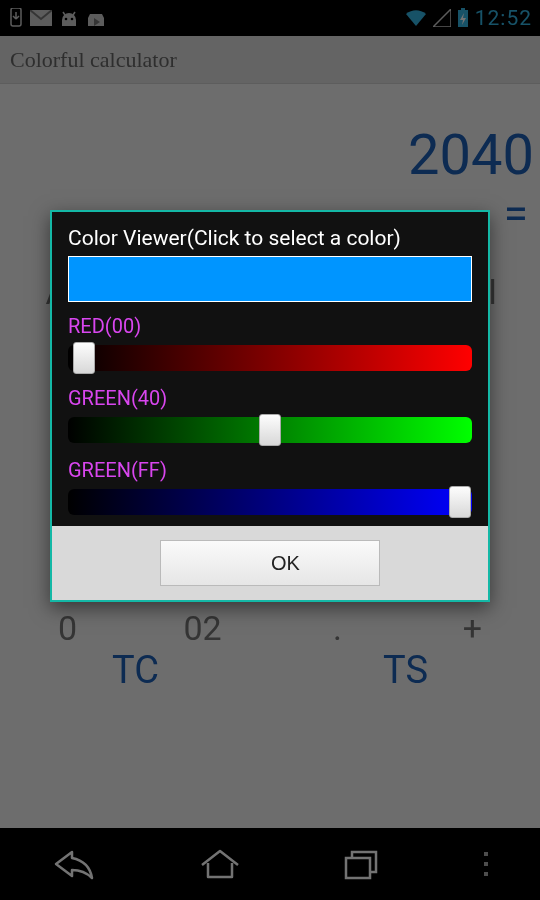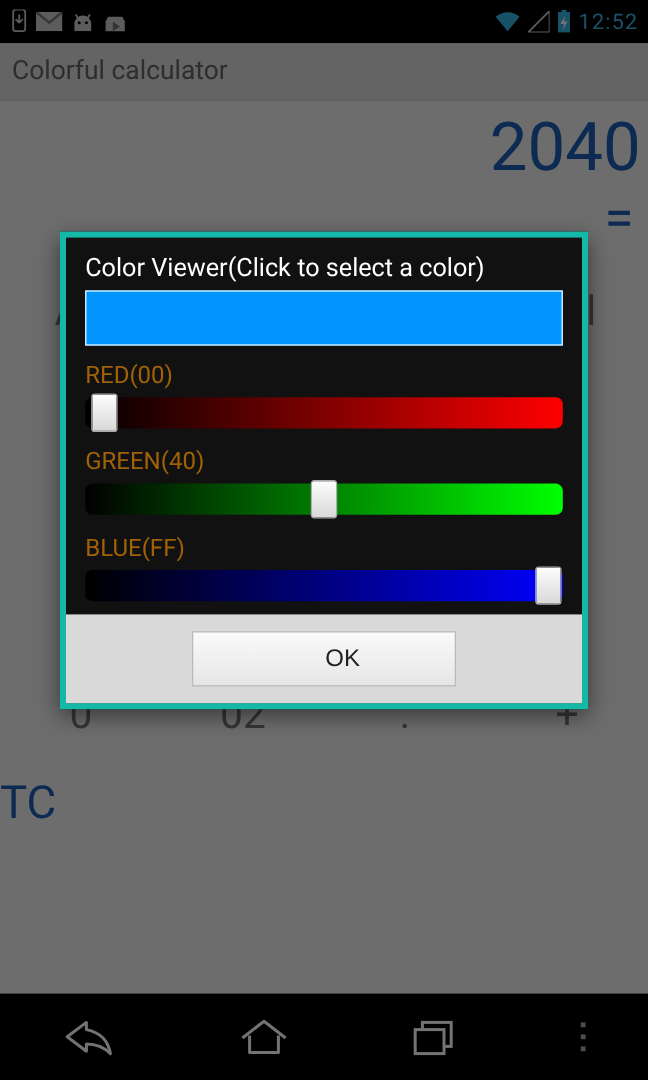--- a/index.html
+++ b/index.html
@@ -5,40 +5,40 @@
   * { margin: 0; padding: 0; box-sizing: border-box; }
   html, body { width: 540px; height: 900px; font-family: Roboto, Arial, sans-serif; overflow: hidden; background: #000; }
   .screen { position: relative; width: 540px; height: 900px; }
 
   
   .app-bg { position: absolute; inset: 0; background: #f2f2f2; }
   .statusbar { height: 36px; background: #000; color: #fff; display: flex; align-items: center; padding: 0 8px; font-size: 18px; }
   .statusbar .left { display: flex; gap: 6px; align-items: center; }
   .statusbar .right { margin-left: auto; display: flex; gap: 6px; align-items: center; }
   .statusbar svg { display: block; }
-  .clock { color: #33b5e5; font-size: 18px; letter-spacing: 1px; }
-  .actionbar { height: 48px; background: #dddddd; color: #666; display: flex; align-items: center; padding: 0 10px; font-size: 22px; border-bottom: 1px solid #cfcfcf; }
-  .calc-display { text-align: right; color: #1e5fb5; font-size: 56px; padding: 6px 6px 0 0; font-weight: 400; }
+  .clock { color: #33b5e5; font-size: 21px; letter-spacing: 1px; }
+  .actionbar { height: 48px; background: #dddddd; color: #666; display: flex; align-items: center; padding: 0 10px; font-size: 22px; border-bottom: 1px solid #cfcfcf; font-family: Liberation Serif, serif; }
+  .calc-display { text-align: right; color: #1e5fb5; font-size: 56px; padding: 6px 6px 0 0; font-weight: 400; margin-top: 32px; }
   .calc-eq { text-align: right; color: #1e5fb5; font-size: 44px; padding: 0 12px 0 0; }
   .calc-grid { display: grid; grid-template-columns: repeat(4,1fr); margin-top: 10px; }
   .calc-cell { text-align: center; font-size: 34px; color: #777; padding: 22px 0; }
   .calc-cell.fn { color: #777; }
-  .bottom-row { position: absolute; left: 0; right: 0; top: 648px; display: flex; justify-content: space-around; color: #1e5fb5; font-size: 38px; flex-direction: column; }
+  .bottom-row { position: absolute; left: 0; right: 0; top: 648px; display: flex; justify-content: space-around; color: #1e5fb5; font-size: 38px; }
   .navbar { position: absolute; left: 0; right: 0; bottom: 0; height: 72px; background: #000; display: flex; align-items: center; justify-content: space-around; }
   .navbar svg { display: block; }
 
   
   .dim { position: absolute; inset: 0; background: rgba(0,0,0,0.55); }
 
   
-  .dialog { position: absolute; left: 50px; right: 50px; top: 193px; background: #111; border: 5px solid #14b8a6; box-shadow: 0 6px 18px rgba(0,0,0,0.5); }
+  .dialog { position: absolute; left: 50px; right: 50px; top: 210px; background: #111; border: 2px solid #14b8a6; box-shadow: 0 6px 18px rgba(0,0,0,0.5); }
   .dlg-body { padding: 14px 16px 8px 16px; }
   .dlg-title { color: #fff; font-size: 21px; margin-bottom: 6px; }
   .color-preview { height: 46px; background: #0095ff; border: 1px solid #fff; margin-bottom: 10px; }
-  .chan-label { color: #a16207; font-size: 20px; margin-top: 12px; margin-bottom: 4px; }
+  .chan-label { color: #d946ef; font-size: 20px; margin-top: 12px; margin-bottom: 4px; }
   .slider-wrap { position: relative; height: 32px; display: flex; align-items: center; }
   .slider-track { height: 26px; width: 100%; border-radius: 6px; }
   .track-red   { background: linear-gradient(to right, #000, #f00); }
   .track-green { background: linear-gradient(to right, #000, #0f0); }
   .track-blue  { background: linear-gradient(to right, #000, #00f); }
   .thumb { position: absolute; top: 0; width: 22px; height: 32px; background: linear-gradient(#fdfdfd,#d8d8d8); border: 1px solid #aaa; border-radius: 3px; transform: translateX(-50%); }
   .dlg-footer { background: #d9d9d9; padding: 14px; display: flex; justify-content: center; }
   .ok-btn { width: 220px; height: 46px; background: linear-gradient(#fafafa,#e6e6e6); border: 1px solid #bababa; font-size: 20px; color: #222; cursor: pointer; padding-left: 31px; }
 </style>
 </head>
@@ -110,20 +110,21 @@
       <div class="calc-cell">3</div>
       <div class="calc-cell fn">−</div>
       <div class="calc-cell">0</div>
       <div class="calc-cell">02</div>
       <div class="calc-cell">.</div>
       <div class="calc-cell fn">+</div>
     </div>
 
     <div class="bottom-row">
       <span>TC</span>
+      <span>TS</span>
     </div>
 
     <div class="navbar">
       <svg width="48" height="36" viewBox="0 0 48 36">
           <path d="M22 6L6 18l16 12V24c8 0 14 2 20 8-2-12-10-18-20-20z" fill="none" stroke="#fff" stroke-width="2.5" stroke-linejoin="round"></path>
         </svg>
       <svg width="44" height="34" viewBox="0 0 44 34">
           <path d="M4 18L22 4l18 14M10 16v14h24V16" fill="none" stroke="#fff" stroke-width="2.5" stroke-linejoin="round"></path>
         </svg>
       <svg width="40" height="32" viewBox="0 0 40 32">
@@ -150,21 +151,21 @@
         <div class="slider-track track-red"></div>
         <div class="thumb" style="left:4%"></div>
       </div>
 
       <div class="chan-label">GREEN(40)</div>
       <div class="slider-wrap">
         <div class="slider-track track-green"></div>
         <div class="thumb" style="left:50%"></div>
       </div>
 
-      <div class="chan-label">BLUE(FF)</div>
+      <div class="chan-label">GREEN(FF)</div>
       <div class="slider-wrap">
         <div class="slider-track track-blue"></div>
         <div class="thumb" style="left:97%"></div>
       </div>
     </div>
     <div class="dlg-footer">
       <button class="ok-btn">OK</button>
     </div>
   </div>
 </div>

